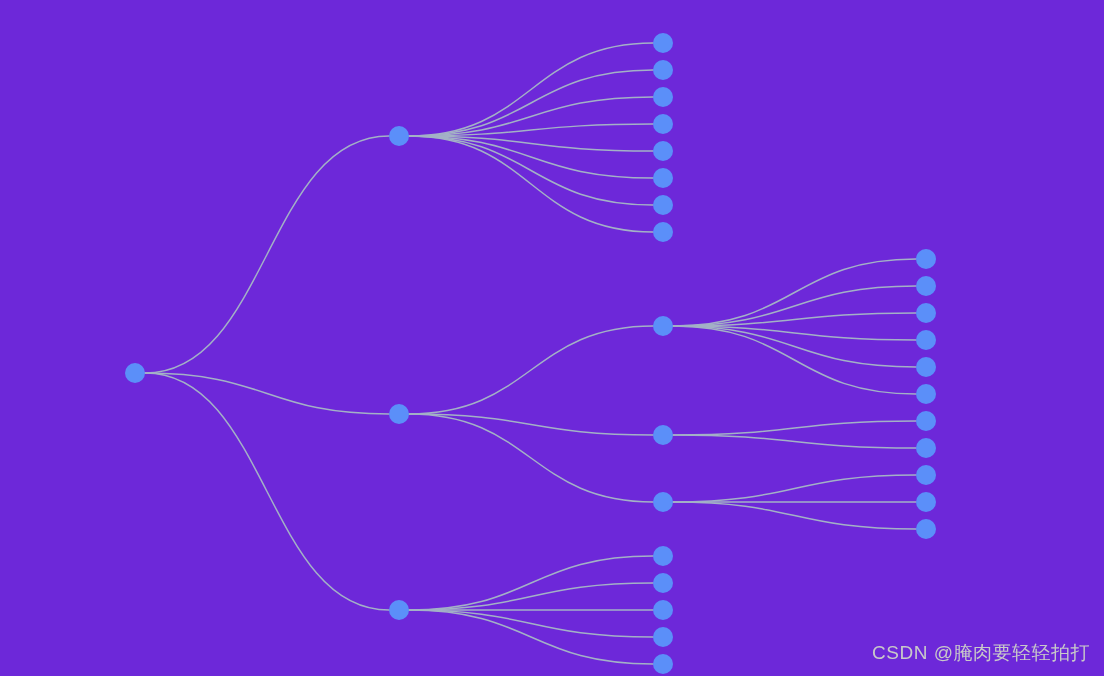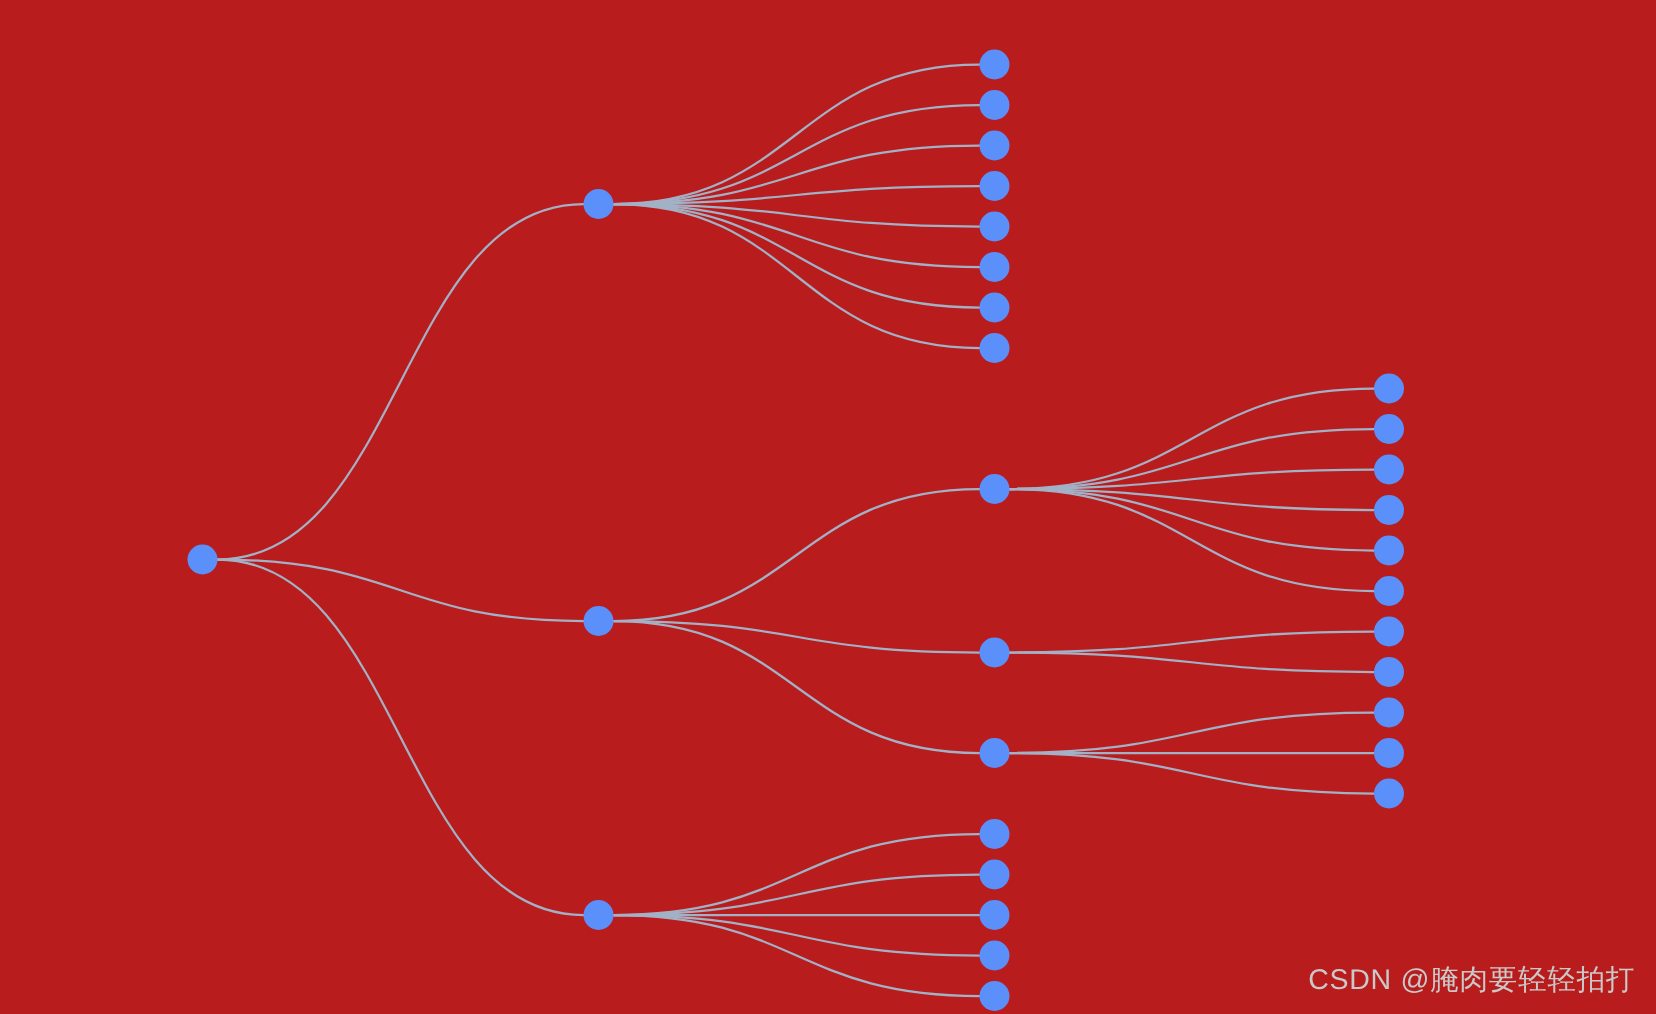--- a/index.html
+++ b/index.html
@@ -33,21 +33,21 @@
     font-size: 19px;
     letter-spacing: 0.5px;
     font-family: "Liberation Sans", sans-serif;
     white-space: nowrap;
     user-select: none;
   }
 </style>
 </head>
 <body>
 
-<div id="canvas-root" style="background: #b91c1c;">
+<div id="canvas-root" style="background: #6d28d9;">
   <svg id="tree-svg" viewBox="0 0 1104 676" xmlns="http://www.w3.org/2000/svg">
     <g id="edge-layer">
         <path d="M 145 373 C 267 373, 267 136, 389 136" fill="none" stroke="#a3b1c6" stroke-width="1.5" stroke-linecap="round"></path>
         <path d="M 145 373 C 267 373, 267 414, 389 414" fill="none" stroke="#a3b1c6" stroke-width="1.5" stroke-linecap="round"></path>
         <path d="M 145 373 C 267 373, 267 610, 389 610" fill="none" stroke="#a3b1c6" stroke-width="1.5" stroke-linecap="round"></path>
         <path d="M 409 136 C 531 136, 531 43, 653 43" fill="none" stroke="#a3b1c6" stroke-width="1.5" stroke-linecap="round"></path>
         <path d="M 409 136 C 531 136, 531 70, 653 70" fill="none" stroke="#a3b1c6" stroke-width="1.5" stroke-linecap="round"></path>
         <path d="M 409 136 C 531 136, 531 97, 653 97" fill="none" stroke="#a3b1c6" stroke-width="1.5" stroke-linecap="round"></path>
         <path d="M 409 136 C 531 136, 531 124, 653 124" fill="none" stroke="#a3b1c6" stroke-width="1.5" stroke-linecap="round"></path>
         <path d="M 409 136 C 531 136, 531 151, 653 151" fill="none" stroke="#a3b1c6" stroke-width="1.5" stroke-linecap="round"></path>

